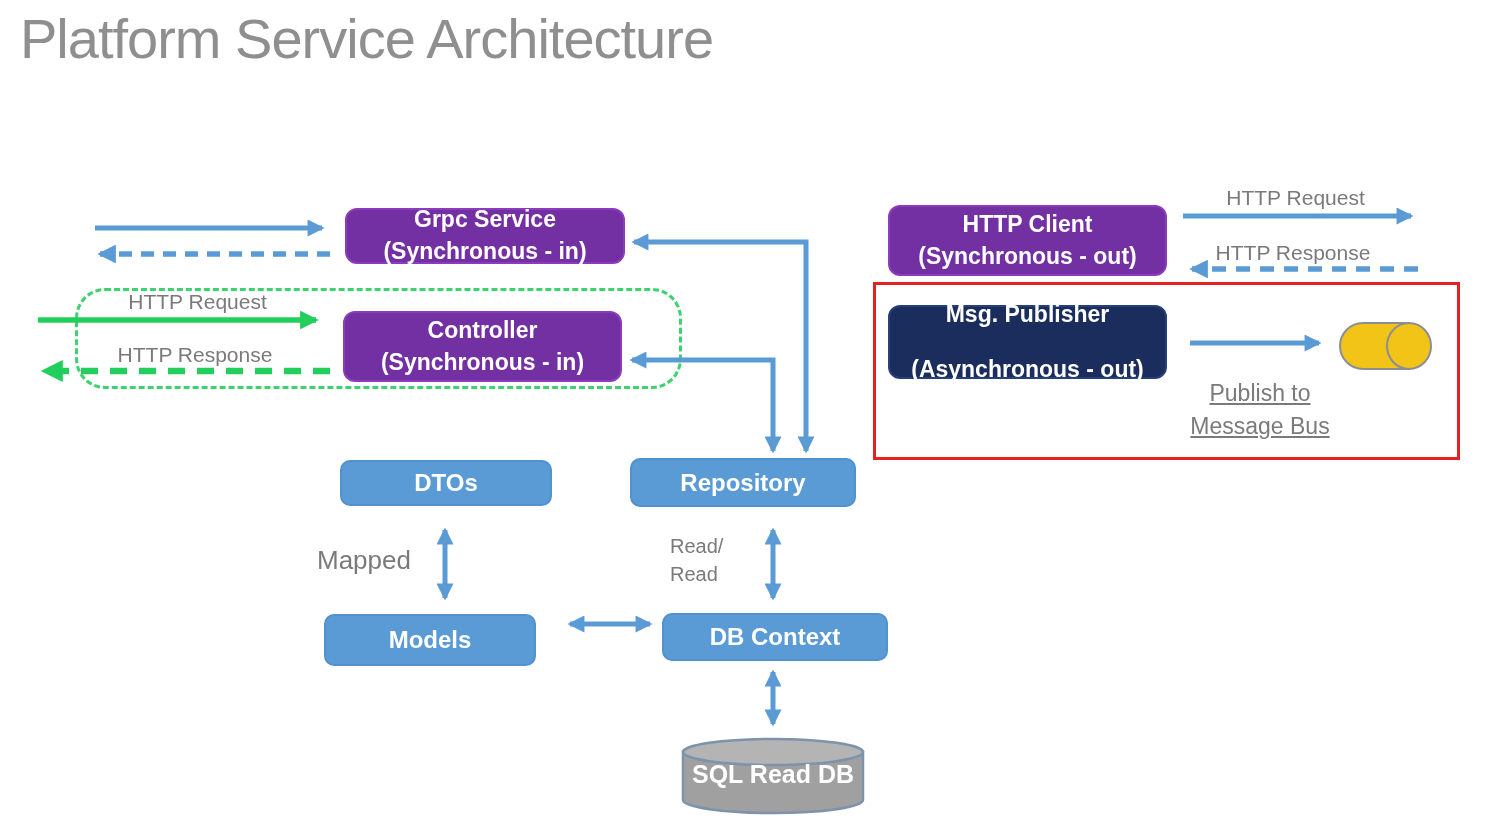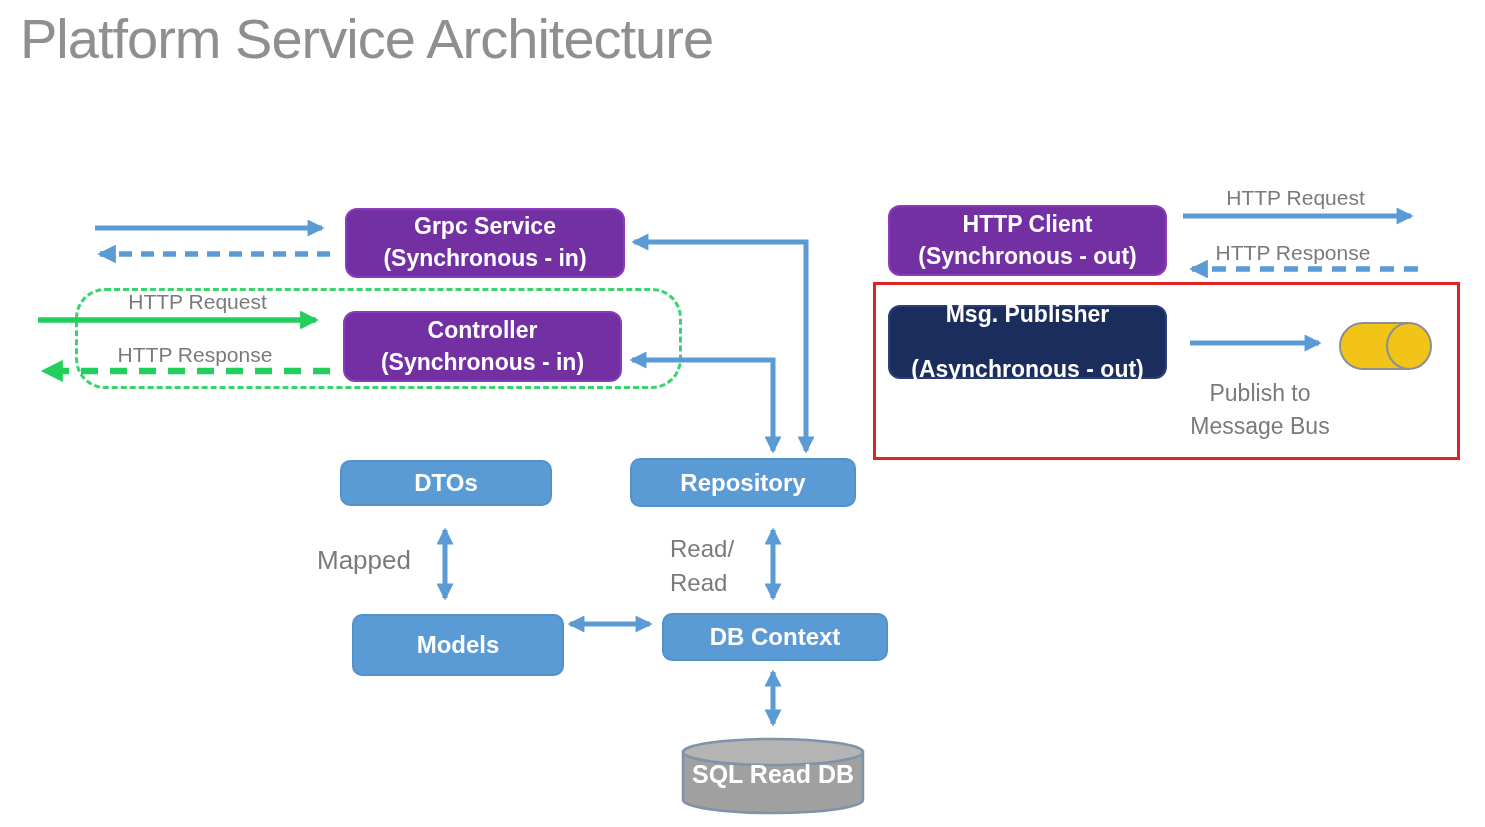--- a/index.html
+++ b/index.html
@@ -73,21 +73,21 @@
     <line x1="1418" y1="269" x2="1192" y2="269" stroke="#5b9bd5" stroke-width="5.5" stroke-dasharray="14 10" marker-end="url(#ab)"></line>
 
     <line x1="1190" y1="343" x2="1319" y2="343" stroke="#5b9bd5" stroke-width="5" marker-end="url(#ab)"></line>
 
     <line x1="445" y1="530" x2="445" y2="598" stroke="#5b9bd5" stroke-width="5" marker-start="url(#ab)" marker-end="url(#ab)"></line>
     <line x1="773" y1="530" x2="773" y2="598" stroke="#5b9bd5" stroke-width="5" marker-start="url(#ab)" marker-end="url(#ab)"></line>
     <line x1="570" y1="624" x2="650" y2="624" stroke="#5b9bd5" stroke-width="5" marker-start="url(#ab)" marker-end="url(#ab)"></line>
     <line x1="773" y1="672" x2="773" y2="724" stroke="#5b9bd5" stroke-width="5" marker-start="url(#ab)" marker-end="url(#ab)"></line>
   </svg>
 
-  <div class="abs node purple" style="left:345px;top:208px;width:280px;height:70px;">
+  <div class="abs node purple" style="left:345px;top:208px;width:280px;height:56px;">
     <div>Grpc Service</div>
     <div>(Synchronous - in)</div>
   </div>
 
   <div class="abs node purple" style="left:343px;top:311px;width:279px;height:71px;">
     <div>Controller</div>
     <div>(Synchronous - in)</div>
   </div>
 
   <div class="abs node purple" style="left:888px;top:205px;width:279px;height:71px;">
@@ -99,21 +99,21 @@
     <div>Msg. Publisher</div>
     <div>(Asynchronous - out)</div>
   </div>
 
   <div class="abs node blue" style="left:340px;top:460px;width:212px;height:46px;">
     <div>DTOs</div>
   </div>
   <div class="abs node blue" style="left:630px;top:458px;width:226px;height:49px;">
     <div>Repository</div>
   </div>
-  <div class="abs node blue" style="left:352px;top:614px;width:212px;height:62px;">
+  <div class="abs node blue" style="left:324px;top:614px;width:212px;height:52px;">
     <div>Models</div>
   </div>
   <div class="abs node blue" style="left:662px;top:613px;width:226px;height:48px;">
     <div>DB Context</div>
   </div>
 
   <svg class="abs" style="left:680px;top:737px;" width="186" height="80" viewBox="0 0 186 80">
     <path d="M3,15 L3,63 a90,13 0 0,0 180,0 L183,15 Z" fill="#a0a0a0" stroke="#7d92ab" stroke-width="2.5"></path>
     <ellipse cx="93" cy="15" rx="90" ry="13" fill="#b4b4b4" stroke="#7d92ab" stroke-width="2.5"></ellipse>
   </svg>
@@ -123,25 +123,25 @@
     <path d="M71,2 L25,2 A23,23 0 0,0 25,48 L71,48 Z" fill="#f2c417" stroke="#8a8f96" stroke-width="2"></path>
     <ellipse cx="71" cy="25" rx="22" ry="23" fill="#f2c417" stroke="#8a8f96" stroke-width="2"></ellipse>
   </svg>
 
   <div class="abs glabel center" style="left:90px;top:290px;width:215px;font-size:21px;">HTTP Request</div>
   <div class="abs glabel center" style="left:85px;top:343px;width:220px;font-size:21px;">HTTP Response</div>
 
   <div class="abs glabel center" style="left:1188px;top:186px;width:215px;font-size:21px;">HTTP Request</div>
   <div class="abs glabel center" style="left:1183px;top:241px;width:220px;font-size:21px;">HTTP Response</div>
 
-  <div class="abs glabel center" style="left:1150px;top:377px;width:220px;font-size:23px;line-height:1.45;">
+  <div class="abs glabel center" style="left:1150px;top:377px;width:220px;font-size:23px;line-height:1.45;text-decoration:underline;">
     <div>Publish to</div>
     <div>Message Bus</div>
   </div>
 
   <div class="abs glabel" style="left:317px;top:545px;font-size:26px;">Mapped</div>
 
-  <div class="abs glabel" style="left:670px;top:532px;font-size:24px;line-height:1.4;">
+  <div class="abs glabel" style="left:670px;top:532px;font-size:20px;line-height:1.4;">
     <div>Read/</div>
     <div>Read</div>
   </div>
 
 </div>
 
 </body></html>

